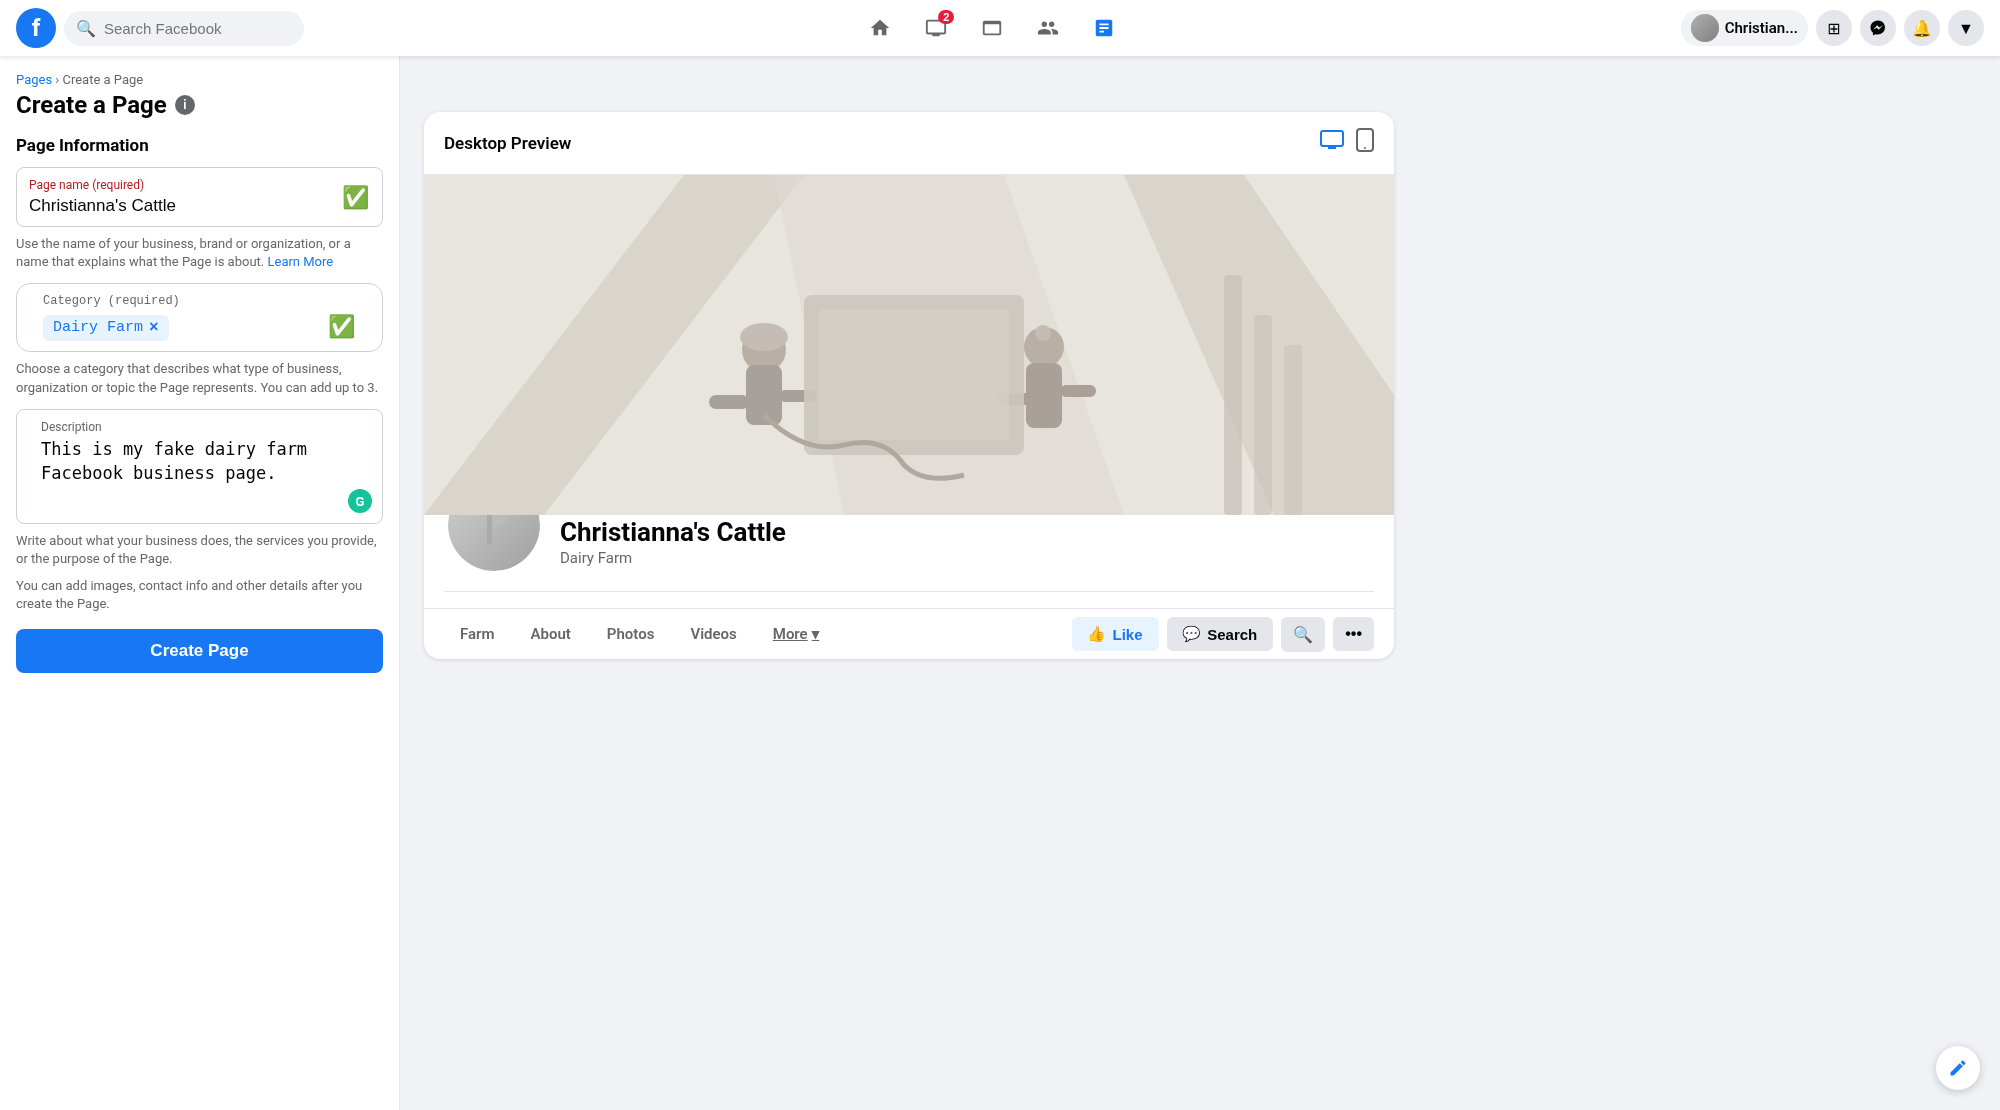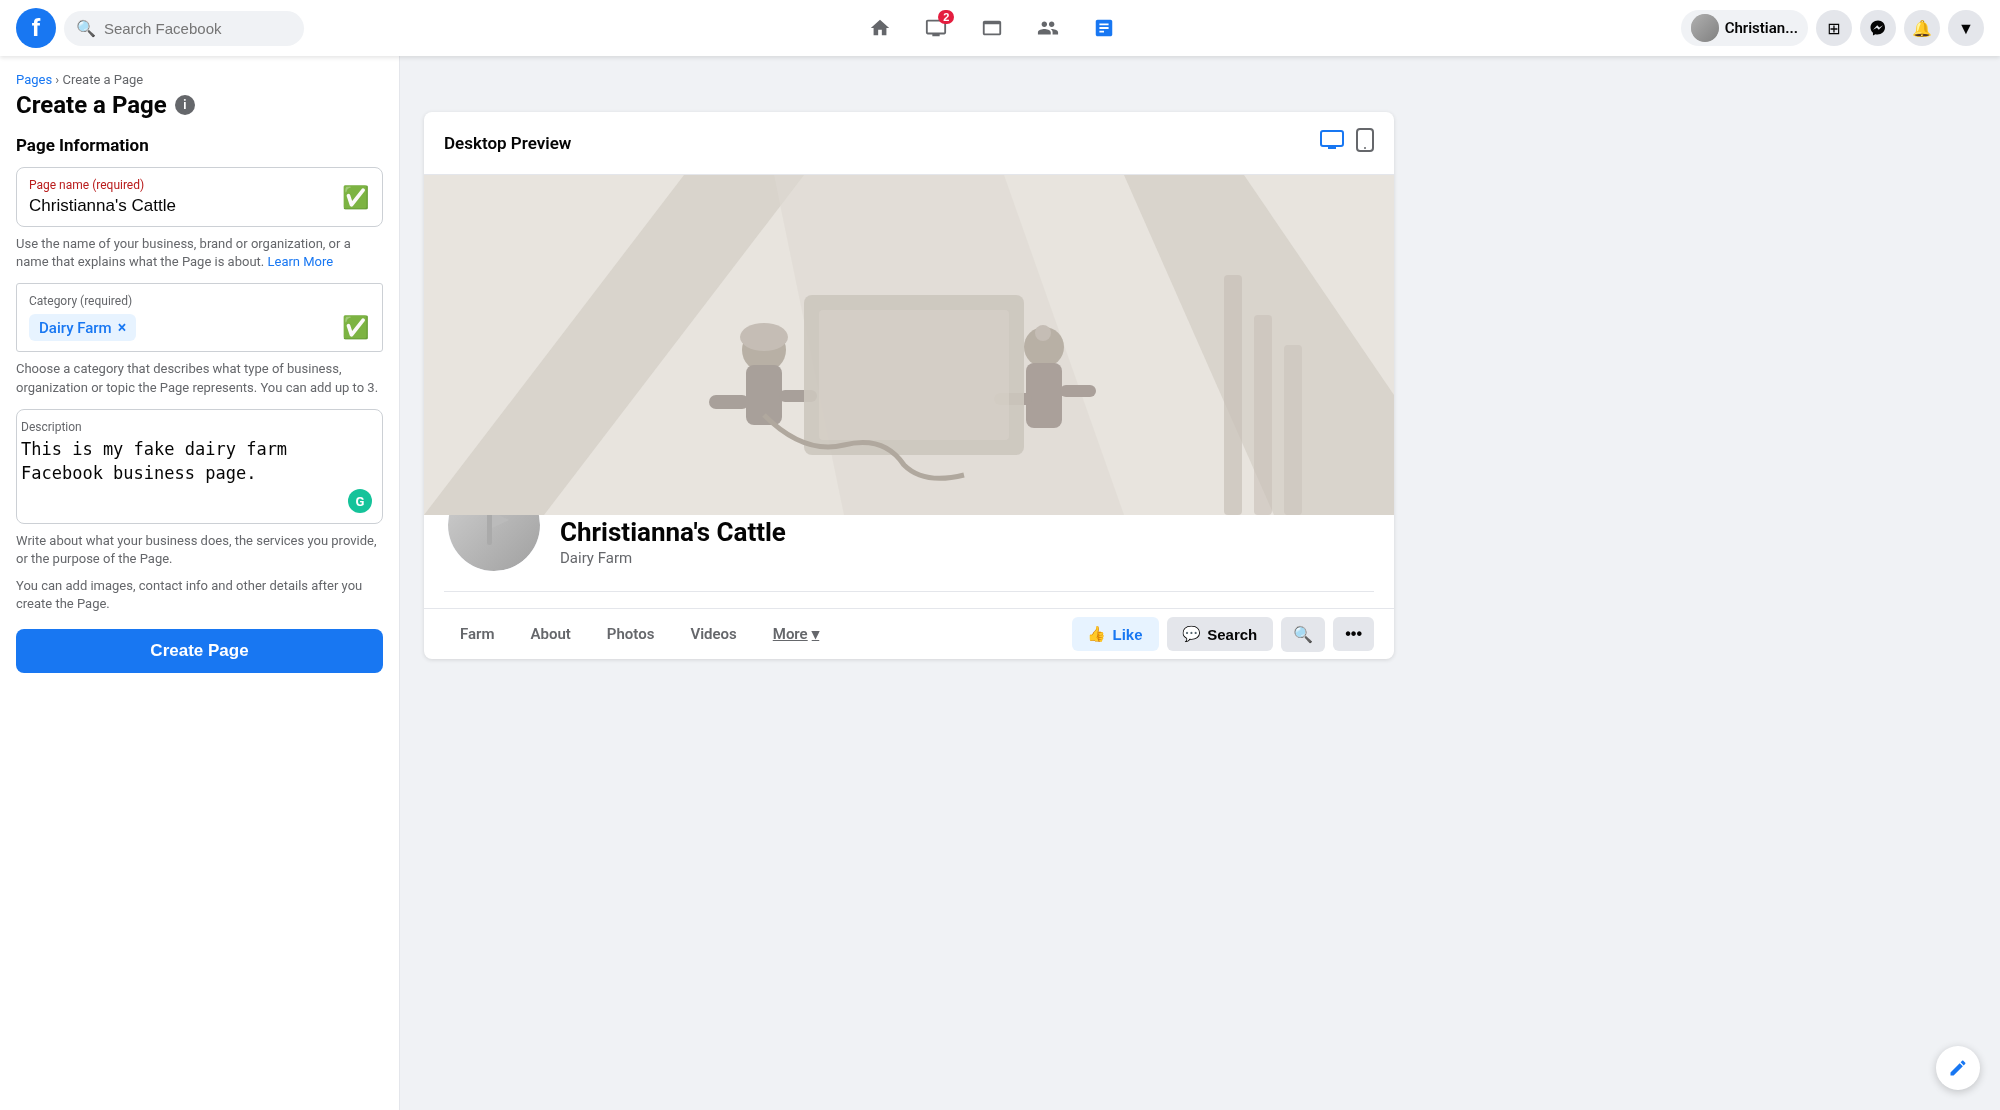--- a/index.html
+++ b/index.html
@@ -42,39 +42,39 @@
     .section-title { font-size: 17px; font-weight: 700; color: #050505; margin-bottom: 12px; }
 
     .form-field { border: 1px solid #ccd0d5; border-radius: 8px; padding: 10px 12px; margin-bottom: 8px; position: relative; }
     .form-field label { font-size: 12px; color: #b91c1c; display: block; margin-bottom: 4px; }
     .form-field input { border: none; outline: none; font-size: 17px; color: #050505; width: calc(100% - 32px); background: none; }
     .check-icon { position: absolute; right: 12px; top: 50%; transform: translateY(-50%); color: #42b72a; font-size: 22px; }
 
     .helper-text { font-size: 13px; color: #65676b; margin-bottom: 12px; line-height: 1.4; }
     .helper-text a { color: #1877f2; text-decoration: none; }
 
-    .category-field { border: 1px solid #ccd0d5; border-radius: 3px; padding: 10px 12px; margin-bottom: 8px; position: relative; }
+    .category-field { border: 1px solid #ccd0d5; border-radius: 14px; padding: 10px 26px; margin-bottom: 8px; position: relative; font-family: Liberation Mono, monospace; }
     .category-label { font-size: 12px; color: #65676b; margin-bottom: 6px; }
     .category-tag { display: inline-flex; align-items: center; gap: 6px; background: #e7f3ff; color: #1877f2; border-radius: 6px; padding: 4px 10px; font-size: 15px; font-weight: 500; }
     .category-tag-x { cursor: pointer; font-size: 16px; color: #1877f2; font-weight: 600; }
 
-    .desc-field { border: 1px solid #ccd0d5; border-radius: 8px; padding: 10px 4px; margin-bottom: 8px; position: relative; min-height: 100px; }
+    .desc-field { border: 1px solid #ccd0d5; border-radius: 8px; padding: 10px 24px; margin-bottom: 8px; position: relative; min-height: 100px; }
     .desc-field label { font-size: 12px; color: #65676b; display: block; margin-bottom: 4px; }
     .desc-field textarea { border: none; outline: none; font-size: 17px; color: #050505; width: calc(100% - 32px); background: none; resize: none; line-height: 1.4; }
     .grammarly-icon { position: absolute; right: 10px; bottom: 10px; width: 24px; height: 24px; border-radius: 50%; background: #15c39a; display: flex; align-items: center; justify-content: center; color: #fff; font-size: 13px; font-weight: 700; }
 
     .extra-helper { font-size: 13px; color: #65676b; margin-bottom: 8px; line-height: 1.4; }
 
     .create-btn { width: 100%; padding: 12px; background: #1877f2; color: #fff; font-size: 17px; font-weight: 600; border: none; border-radius: 8px; cursor: pointer; margin-top: 8px; }
 
     
     .content { margin-left: 400px; flex: 1; padding: 24px; }
 
     
-    .preview-card { background: #fff; border-radius: 8px; box-shadow: 0 1px 4px rgba(0,0,0,0.12); overflow: hidden; max-width: 970px; }
+    .preview-card { background: #fff; border-radius: 16px; box-shadow: 0 1px 4px rgba(0,0,0,0.12); overflow: hidden; max-width: 970px; }
     .preview-header { display: flex; align-items: center; justify-content: space-between; padding: 16px 20px; border-bottom: 1px solid #e4e6eb; }
     .preview-title { font-size: 17px; font-weight: 600; color: #050505; }
     .preview-icons { display: flex; gap: 12px; }
     .preview-icon-btn { background: none; border: none; cursor: pointer; color: #1877f2; font-size: 22px; }
 
     
     .cover-photo { width: 100%; height: 340px; background: #e4e6eb; position: relative; overflow: hidden; }
 
     
     .profile-section { padding: 0 20px 16px; background: #fff; }

